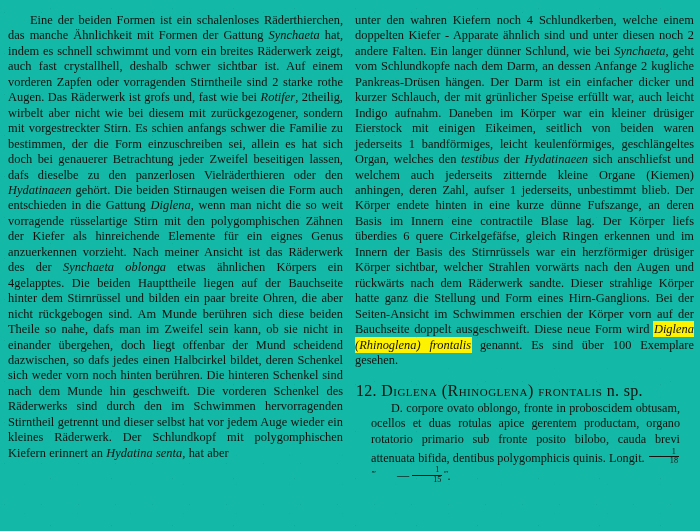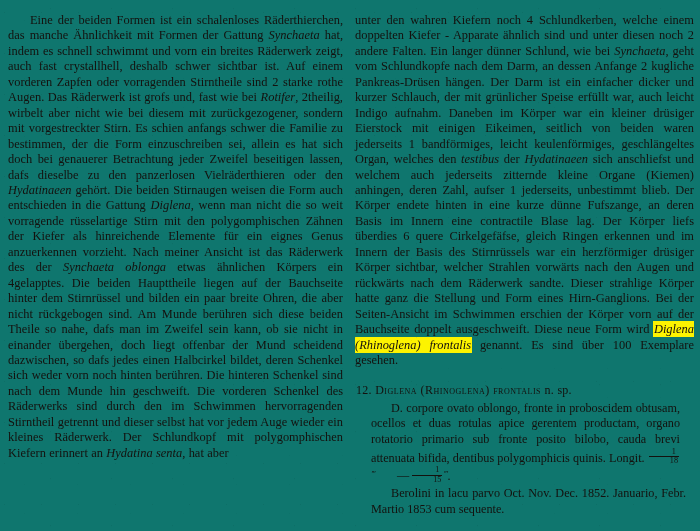--- a/index.html
+++ b/index.html
@@ -4,21 +4,21 @@
 <style>
   html, body {
     margin: 0;
     padding: 0;
     background: #ffffff;
   }
   #page {
     position: relative;
     width: 700px;
     height: 531px;
-    background: #0f766e;
+    background: #14b8a6;
     overflow: hidden;
     font-family: "Liberation Serif", "DejaVu Serif", serif;
     color: #14110e;
   }
   .columns {
     position: absolute;
     top: 0;
     left: 0;
     width: 700px;
     height: 531px;
@@ -50,21 +50,21 @@
   .para.indent {
     text-indent: 22px;
   }
   .it { font-style: italic; }
   .hl {
     background: #fdf300;
     box-shadow: 0 0 0 1px #fdf300;
   }
   .species-heading {
     margin: 15px 0 0 0;
-    font-size: 12px;
+    font-size: 16px;
     line-height: 15.4px;
     letter-spacing: 0.25px;
     text-indent: 0;
     padding-left: 1px;
   }
   .sc {
     font-variant: small-caps;
     letter-spacing: 0.5px;
   }
   .latin-desc {
@@ -137,20 +137,19 @@
       <p class="para indent"><span>Eine der beiden Formen ist ein schalenloses Räderthierchen, das manche Ähnlichkeit mit Formen der Gattung </span><span class="it">Synchaeta</span><span> hat, indem es schnell schwimmt und vorn ein breites Räderwerk zeigt, auch fast crystallhell, deshalb schwer sichtbar ist. Auf einem vorderen Zapfen oder vorragenden Stirntheile sind 2 starke rothe Augen. Das Räderwerk ist grofs und, fast wie bei </span><span class="it">Rotifer</span><span>, 2theilig, wirbelt aber nicht wie bei diesem mit zurückgezogener, sondern mit vorgestreckter Stirn. Es schien anfangs schwer die Familie zu bestimmen, der die Form einzuschreiben sei, allein es hat sich doch bei genauerer Betrachtung jeder Zweifel beseitigen lassen, dafs dieselbe zu den panzerlosen Vielräderthieren oder den </span><span class="it">Hydatinaeen</span><span> gehört. Die beiden Stirnaugen weisen die Form auch entschieden in die Gattung </span><span class="it">Diglena</span><span>, wenn man nicht die so weit vorragende rüsselartige Stirn mit den polygomphischen Zähnen der Kiefer als hinreichende Elemente für ein eignes Genus anzuerkennen vorzieht. Nach meiner Ansicht ist das Räderwerk des der </span><span class="it">Synchaeta oblonga</span><span> etwas ähnlichen Körpers ein 4gelapptes. Die beiden Haupttheile liegen auf der Bauchseite hinter dem Stirnrüssel und bilden ein paar breite Ohren, die aber nicht rückgebogen sind. Am Munde berühren sich diese beiden Theile so nahe, dafs man im Zweifel sein kann, ob sie nicht in einander übergehen, doch liegt offenbar der Mund scheidend dazwischen, so dafs jedes einen Halbcirkel bildet, deren Schenkel sich weder vorn noch hinten berühren. Die hinteren Schenkel sind nach dem Munde hin geschweift. Die vorderen Schenkel des Räderwerks sind durch den im Schwimmen hervorragenden Stirntheil getrennt und dieser selbst hat vor jedem Auge wieder ein kleines Räderwerk. Der Schlundkopf mit polygomphischen Kiefern erinnert an </span><span class="it">Hydatina senta</span><span>, hat aber</span></p>
     </div>
 
     <div class="col col-right">
       <p class="para"><span>unter den wahren Kiefern noch 4 Schlundkerben, welche einem doppelten Kiefer - Apparate ähnlich sind und unter diesen noch 2 andere Falten. Ein langer dünner Schlund, wie bei </span><span class="it">Synchaeta</span><span>, geht vom Schlundkopfe nach dem Darm, an dessen Anfange 2 kugliche Pankreas-Drüsen hängen. Der Darm ist ein einfacher dicker und kurzer Schlauch, der mit grünlicher Speise erfüllt war, auch leicht Indigo aufnahm. Daneben im Körper war ein kleiner drüsiger Eierstock mit einigen Eikeimen, seitlich von beiden waren jederseits 1 bandförmiges, leicht keulenförmiges, geschlängeltes Organ, welches den </span><span class="it">testibus</span><span> der </span><span class="it">Hydatinaeen</span><span> sich anschliefst und welchem auch jederseits zitternde kleine Organe (Kiemen) anhingen, deren Zahl, aufser 1 jederseits, unbestimmt blieb. Der Körper endete hinten in eine kurze dünne Fufszange, an deren Basis im Innern eine contractile Blase lag. Der Körper liefs überdies 6 quere Cirkelgefäfse, gleich Ringen erkennen und im Innern der Basis des Stirnrüssels war ein herzförmiger drüsiger Körper sichtbar, welcher Strahlen vorwärts nach den Augen und rückwärts nach dem Räderwerk sandte. Dieser strahlige Körper hatte ganz die Stellung und Form eines Hirn-Ganglions. Bei der Seiten-Ansicht im Schwimmen erschien der Körper vorn auf der Bauchseite doppelt ausgeschweift. Diese neue Form wird </span><span class="hl it">Diglena (Rhinoglena) frontalis</span><span> genannt. Es sind über 100 Exemplare gesehen.</span></p>
 
       <p class="para species-heading"><span>12.</span><span>&nbsp;</span><span class="sc">Diglena</span><span>&nbsp;</span><span class="sc">(Rhinoglena)</span><span>&nbsp;</span><span class="sc">frontalis</span><span>&nbsp;</span><span>n. sp.</span></p>
 
       <p class="latin-desc"><span>D. corpore ovato oblongo, fronte in proboscidem obtusam, ocellos et duas rotulas apice gerentem productam, organo rotatorio primario sub fronte posito bilobo, cauda brevi attenuata bifida, dentibus polygomphicis quinis. Longit. </span><span class="frac"><span class="num">1</span><span class="den">18</span></span><span class="prime">′′′</span><span class="dash-range">—</span><span class="frac"><span class="num">1</span><span class="den">15</span></span><span class="prime">′′′</span><span>.</span></p>
 
-      <p class="locality"><span>Berolini in lacu parvo Oct. Nov. Dec. 1852. Januario, Febr. Martio 1853 cum sequente.</span></p>
     </div>
 
   </div>
 
   <div class="scan-noise"></div>
 
 </div>
 
 </body></html>

